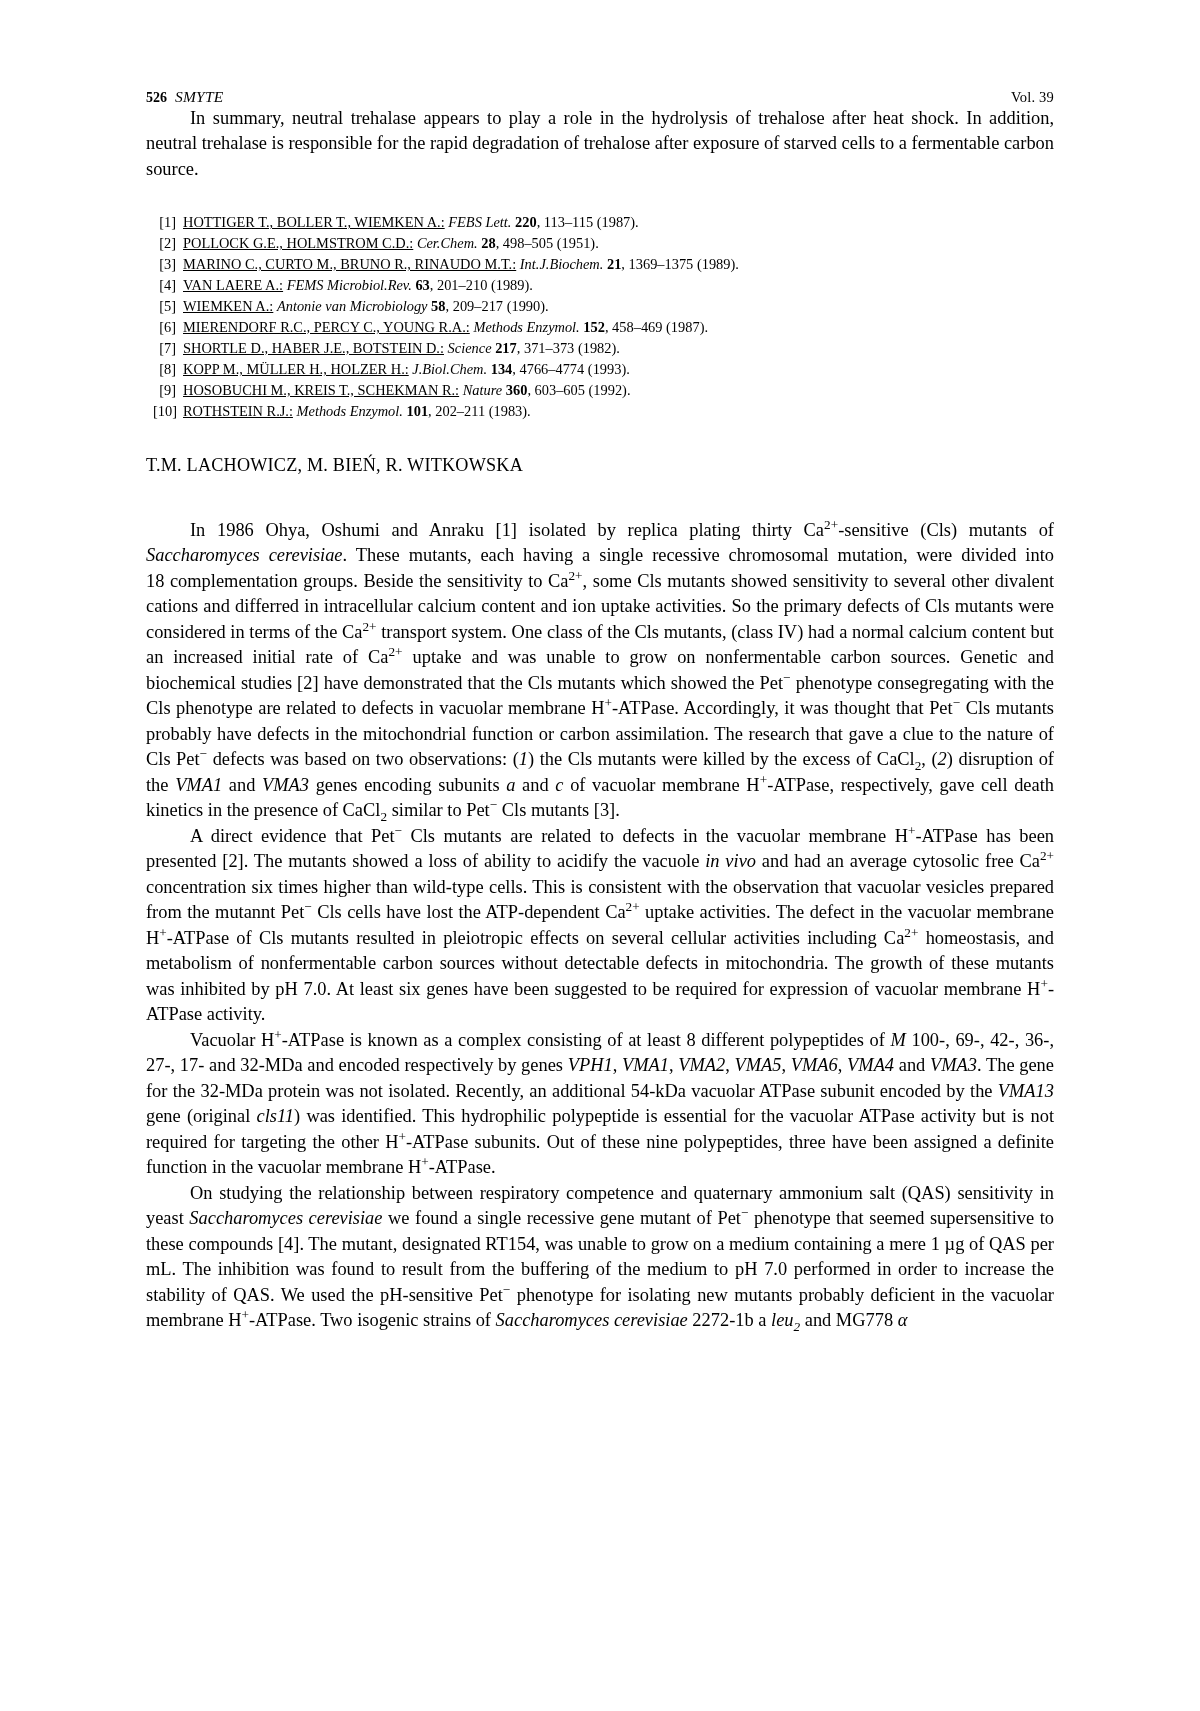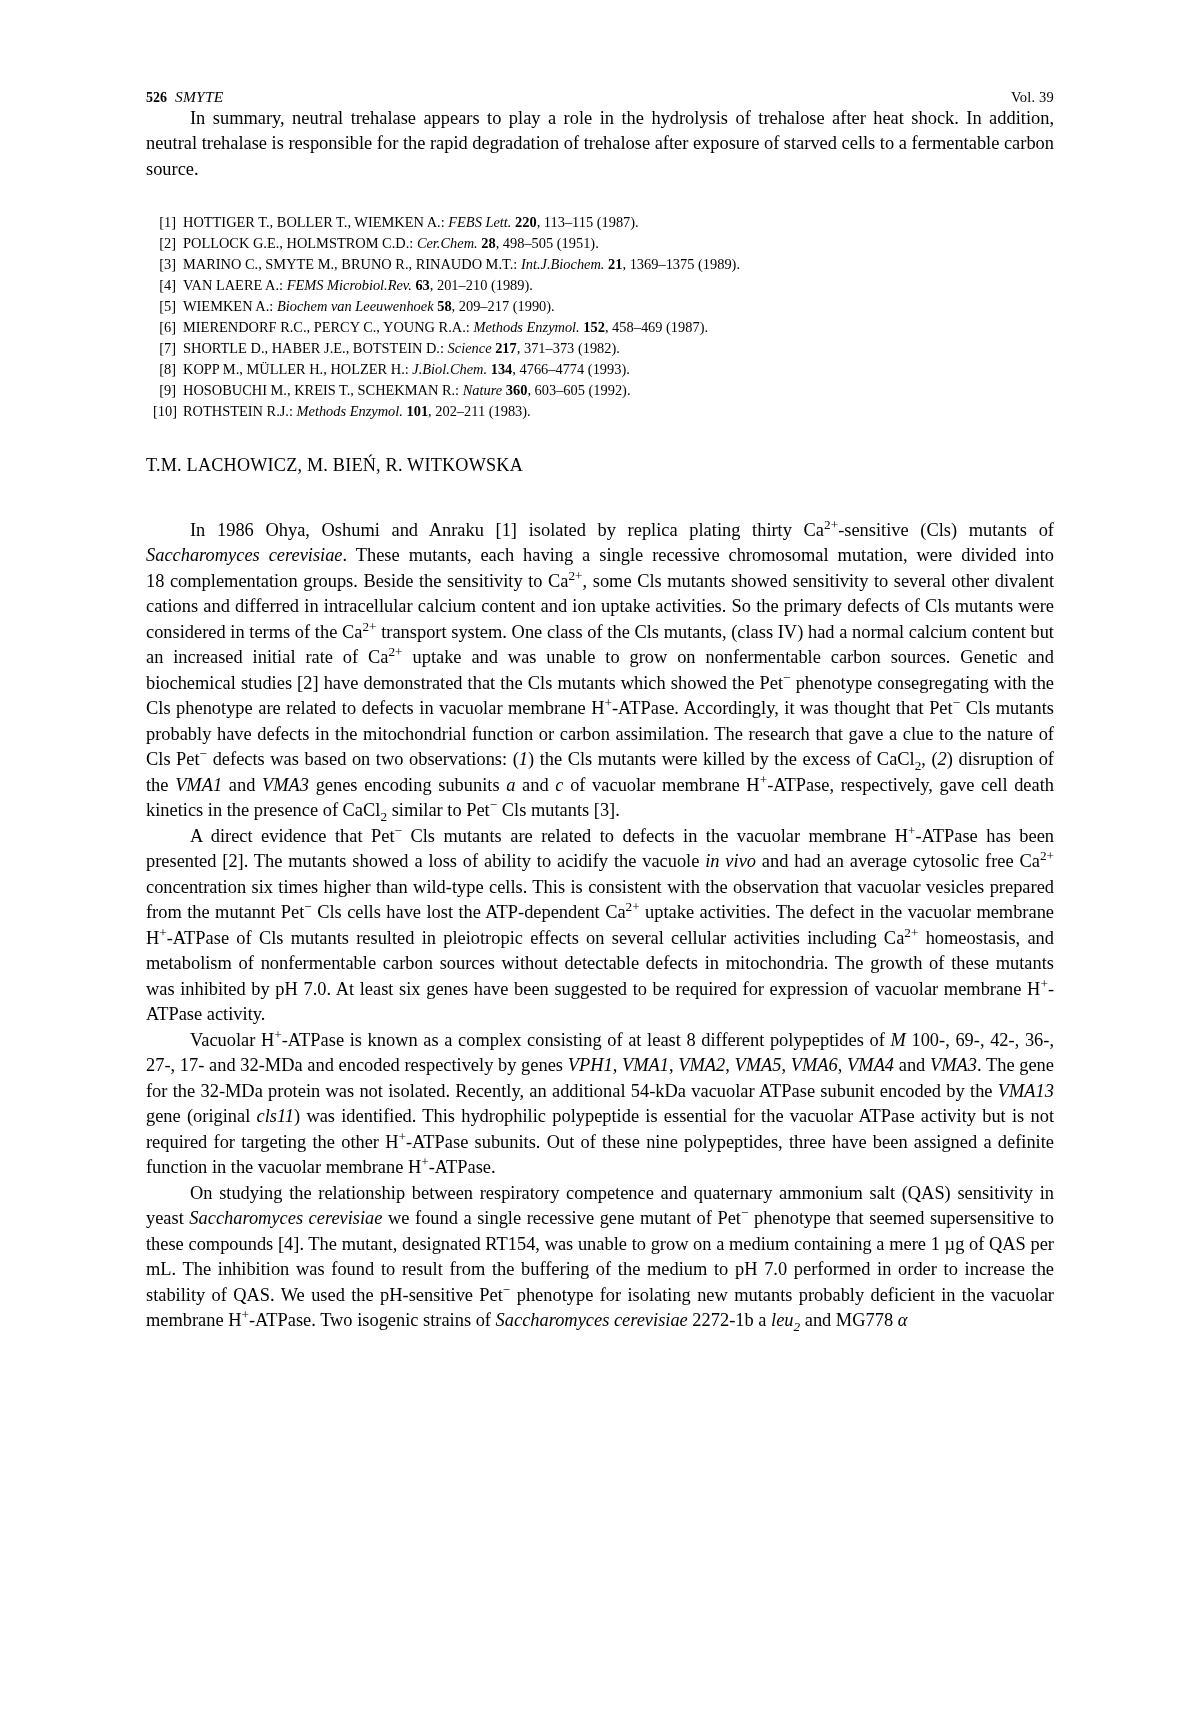--- a/index.html
+++ b/index.html
@@ -76,21 +76,21 @@
     align-items: baseline;
   }
   .ref .num {
     width: 30px;
     flex: 0 0 30px;
     text-align: right;
     padding-right: 7px;
     box-sizing: border-box;
   }
   .ref .txt { flex: 1 1 auto; }
-  .sc { font-variant: small-caps; }
+  .sc { font-variant: small-caps; text-decoration: underline; }
   .it { font-style: italic; }
   .bd { font-weight: bold; }
 
   
   .art-title {
     margin-top: 66px;
     font-size: 26.5px;
     line-height: 1.2;
     letter-spacing: 0.2px;
   }
@@ -135,29 +135,29 @@
       <div class="ref">
         <span class="num">[1]</span>
         <span class="txt"><span class="sc">HOTTIGER T., BOLLER T., WIEMKEN A.:</span> <span class="it">FEBS Lett.</span> <span class="bd">220</span><span>, 113–115 (1987).</span></span>
       </div>
       <div class="ref">
         <span class="num">[2]</span>
         <span class="txt"><span class="sc">POLLOCK G.E., HOLMSTROM C.D.:</span> <span class="it">Cer.Chem.</span> <span class="bd">28</span><span>, 498–505 (1951).</span></span>
       </div>
       <div class="ref">
         <span class="num">[3]</span>
-        <span class="txt"><span class="sc">MARINO C., SMYTE M., BRUNO R., RINAUDO M.T.:</span> <span class="it">Int.J.Biochem.</span> <span class="bd">21</span><span>, 1369–1375 (1989).</span></span>
+        <span class="txt"><span class="sc">MARINO C., CURTO M., BRUNO R., RINAUDO M.T.:</span> <span class="it">Int.J.Biochem.</span> <span class="bd">21</span><span>, 1369–1375 (1989).</span></span>
       </div>
       <div class="ref">
         <span class="num">[4]</span>
         <span class="txt"><span class="sc">VAN LAERE A.:</span> <span class="it">FEMS Microbiol.Rev.</span> <span class="bd">63</span><span>, 201–210 (1989).</span></span>
       </div>
       <div class="ref">
         <span class="num">[5]</span>
-        <span class="txt"><span class="sc">WIEMKEN A.:</span> <span class="it">Biochem van Leeuwenhoek</span> <span class="bd">58</span><span>, 209–217 (1990).</span></span>
+        <span class="txt"><span class="sc">WIEMKEN A.:</span> <span class="it">Antonie van Microbiology</span> <span class="bd">58</span><span>, 209–217 (1990).</span></span>
       </div>
       <div class="ref">
         <span class="num">[6]</span>
         <span class="txt"><span class="sc">MIERENDORF R.C., PERCY C., YOUNG R.A.:</span> <span class="it">Methods Enzymol.</span> <span class="bd">152</span><span>, 458–469 (1987).</span></span>
       </div>
       <div class="ref">
         <span class="num">[7]</span>
         <span class="txt"><span class="sc">SHORTLE D., HABER J.E., BOTSTEIN D.:</span> <span class="it">Science</span> <span class="bd">217</span><span>, 371–373 (1982).</span></span>
       </div>
       <div class="ref">

